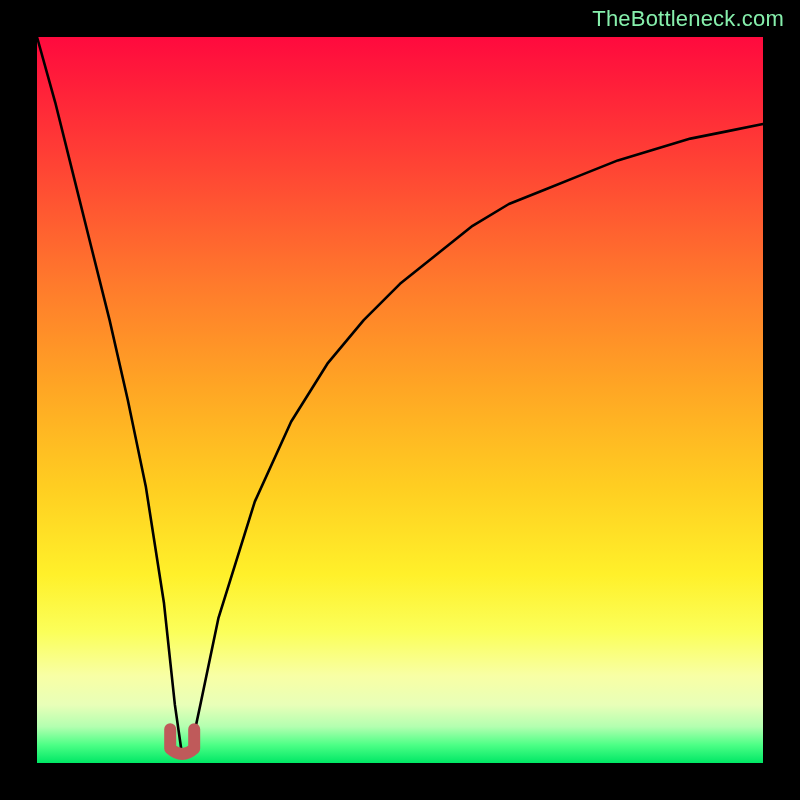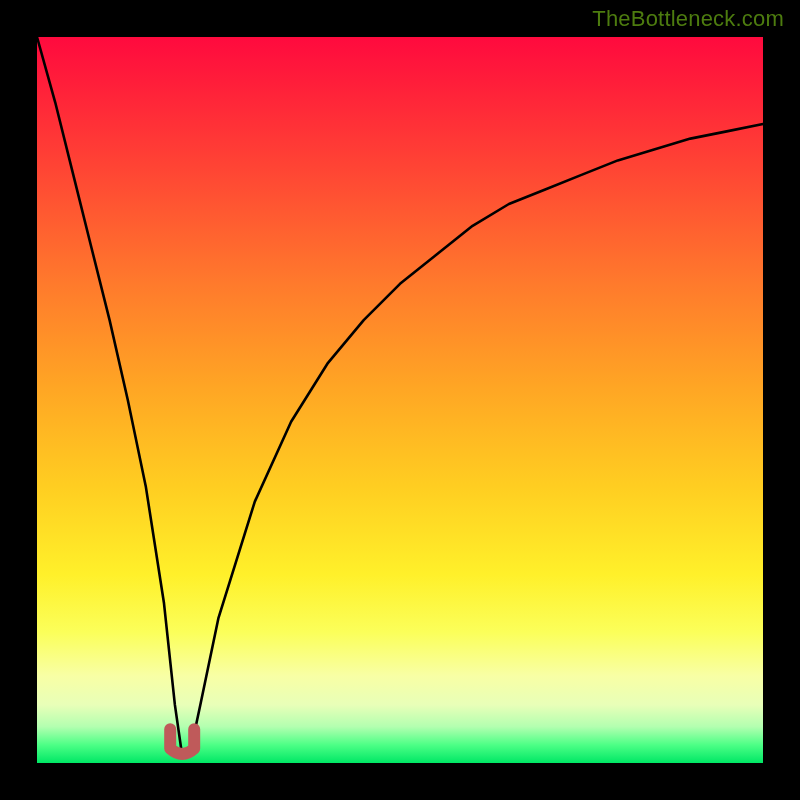--- a/index.html
+++ b/index.html
@@ -39,21 +39,21 @@
       #e8ffb8 92%,
       #b3ffb0 95%,
       #4dff86 97.5%,
       #00e765 100%
     );
   }
   .watermark {
     position: absolute;
     top: 6px;
     right: 16px;
-    color: #4d7c0f;
+    color: #86efac;
     font-size: 22px;
     letter-spacing: 0.2px;
     user-select: none;
   }
   svg.curve {
     position: absolute;
     left: 0;
     top: 0;
     width: 726px;
     height: 726px;

